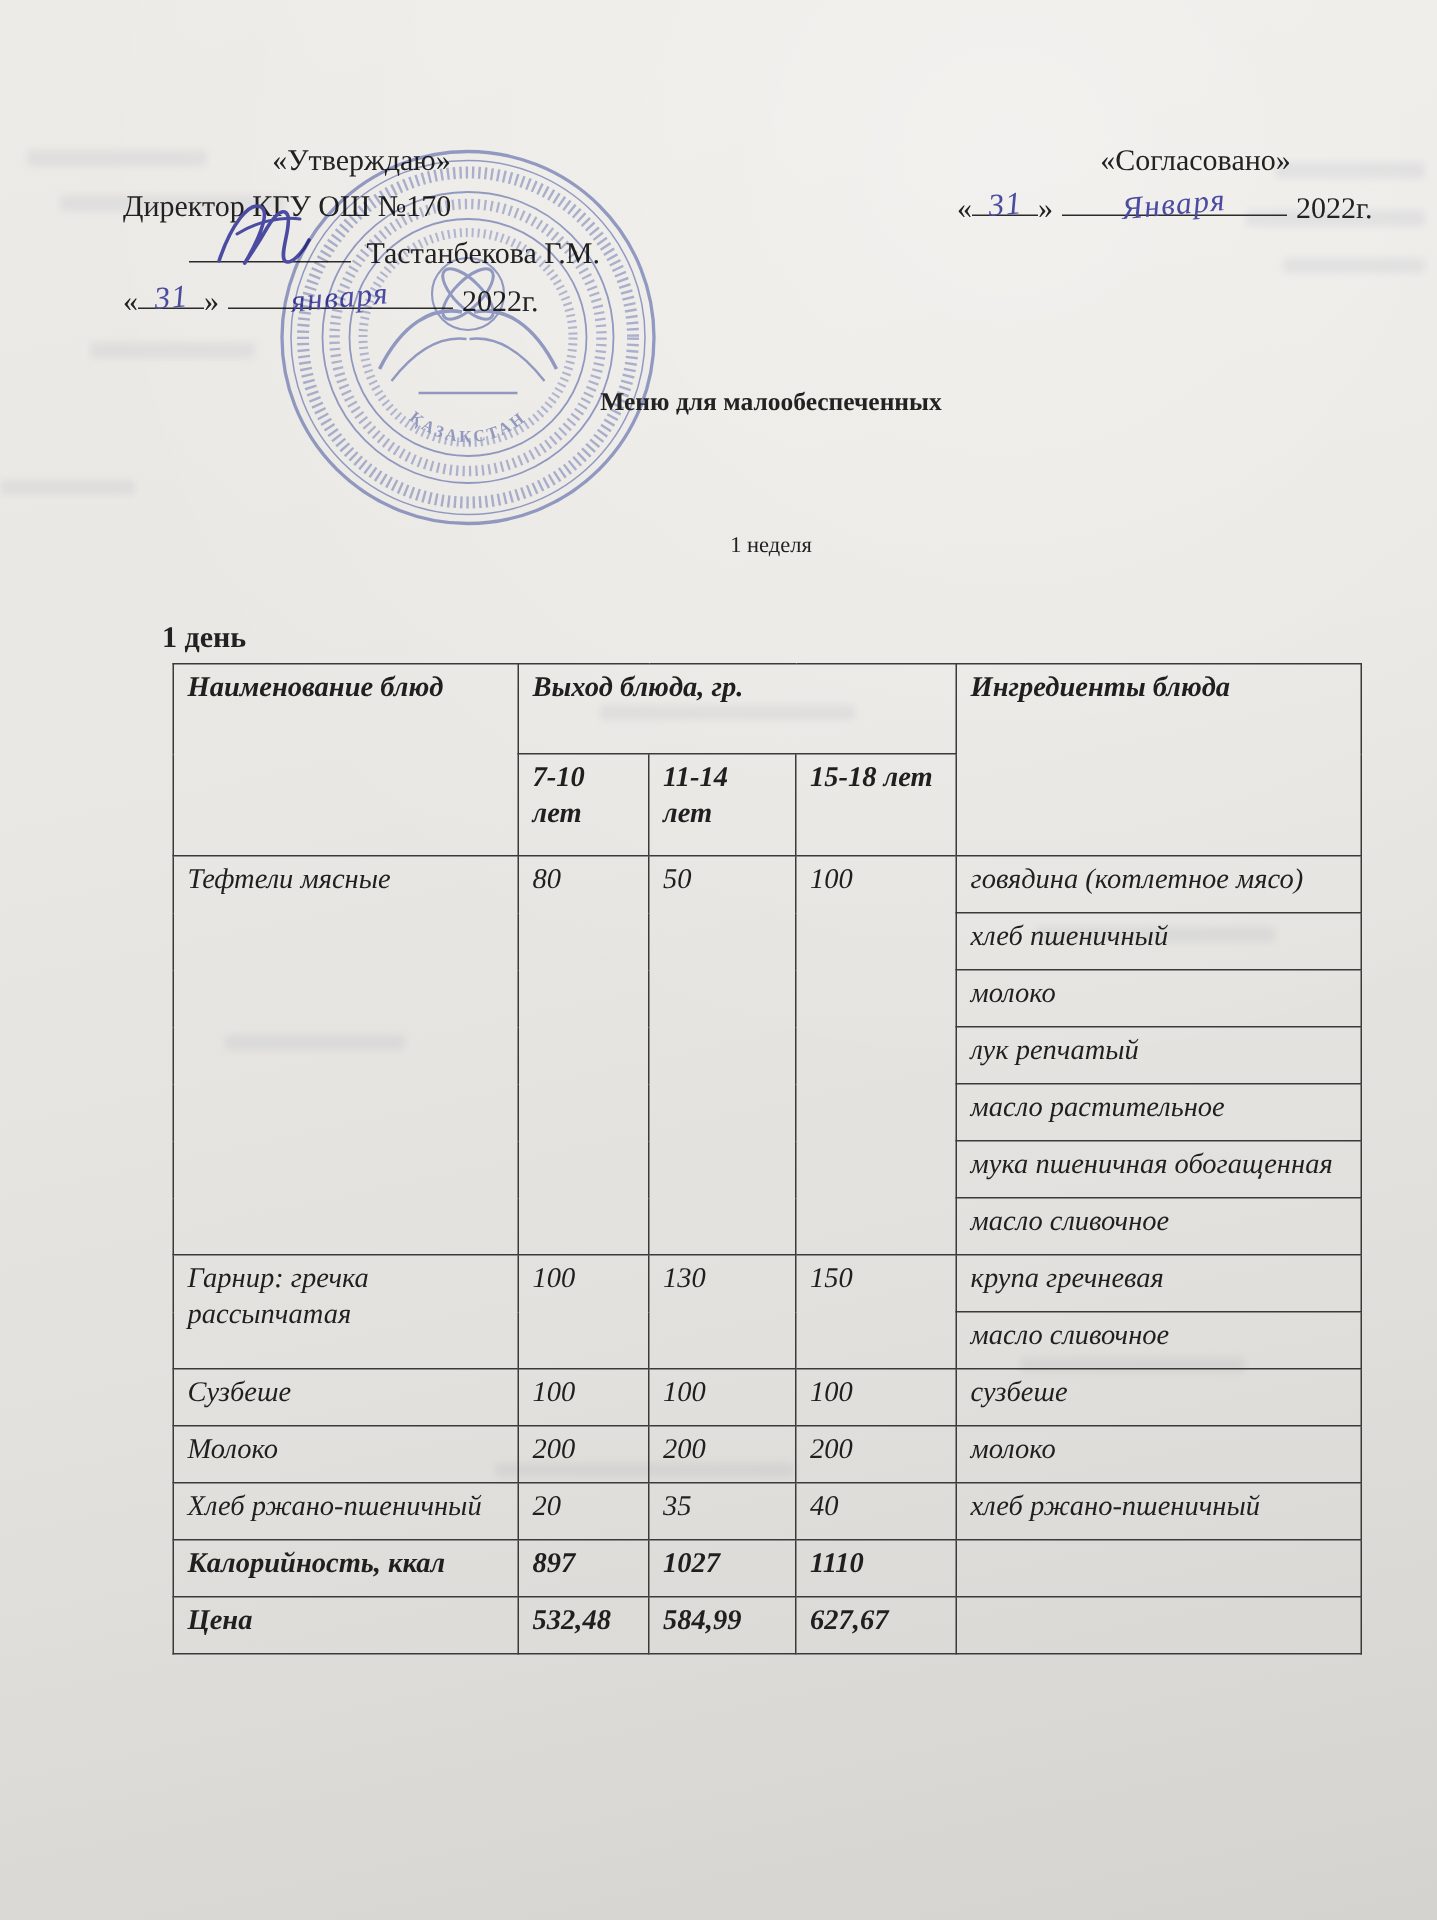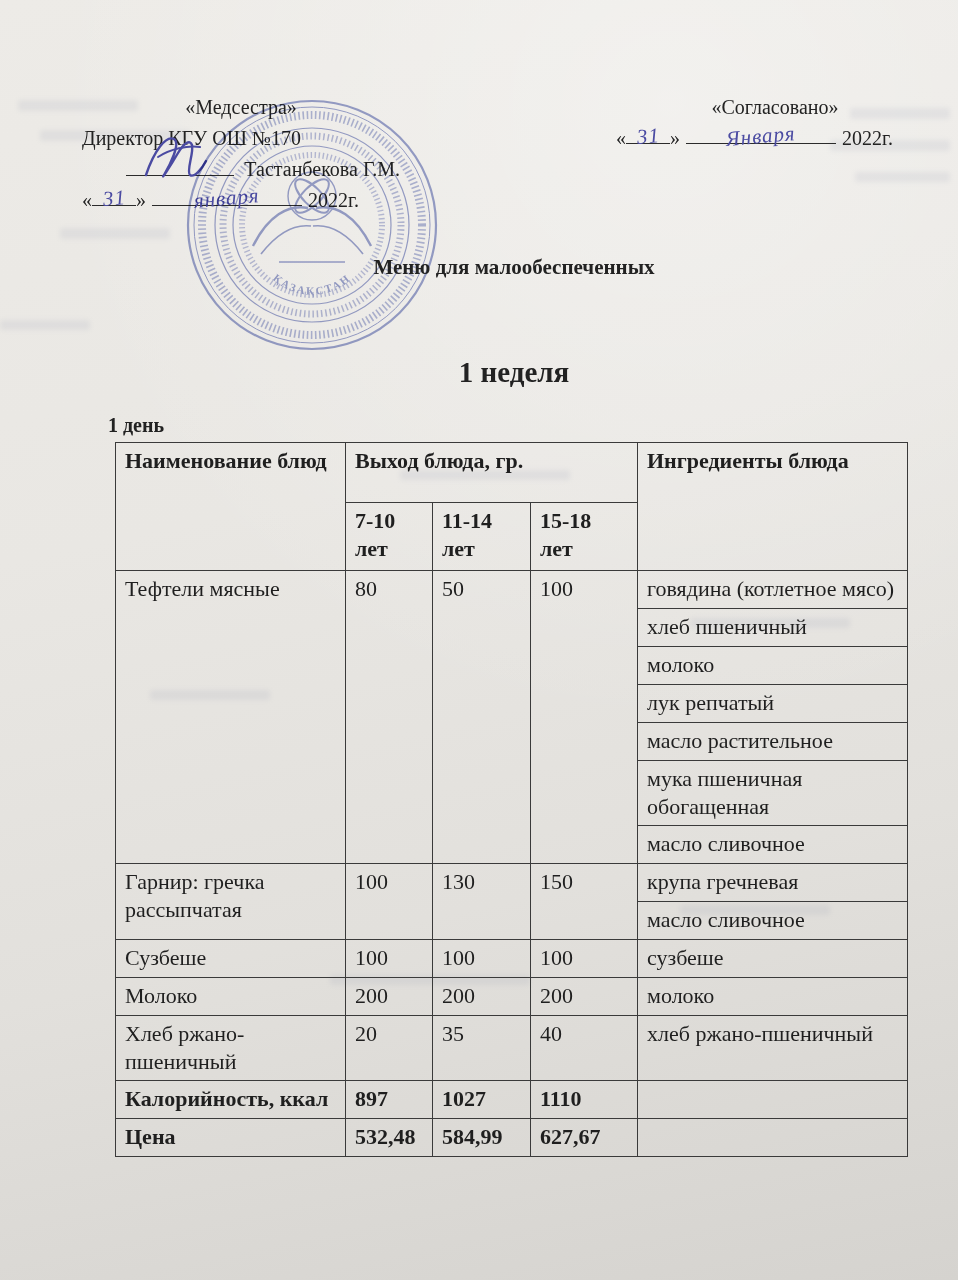--- a/index.html
+++ b/index.html
@@ -19,21 +19,21 @@
   }
   
   .ghost{
     position:absolute;background:#8e94ab;opacity:.13;border-radius:3px;
     filter:blur(2.5px);pointer-events:none;
   }
   
   .approval{position:absolute;width:318px;font-size:20px;line-height:31px;}
   .approval .center{text-align:center;}
   .approval-left{left:82px;top:92px;}
-  .approval-right{left:616px;top:92px;}
+  .approval-right{left:638px;top:92px;}
   .blank{display:inline-block;border-bottom:1.6px solid #2b2b2b;position:relative;vertical-align:baseline;}
   .sig-blank{width:108px;height:20px;margin-right:10px;}
   .day-blank{width:44px;height:20px;text-align:center;}
   .month-blank{width:150px;height:20px;text-align:center;margin:0 6px;}
   .hw{
     font-style:italic;
     color:#4b4ba2;
     font-size:21px;
     display:inline-block;
     transform:rotate(-5deg) translateY(-2px);
@@ -41,35 +41,35 @@
   }
   .sig-svg{position:absolute;left:14px;bottom:-8px;pointer-events:none;}
   
   .stamp{
     position:absolute;left:183px;top:96px;width:258px;height:258px;
     opacity:.62;mix-blend-mode:multiply;pointer-events:none;
   }
   
   .title-block{
     position:absolute;left:244px;top:252px;width:540px;
-    text-align:center;font-weight:bold;font-size:21px;line-height:31px;
+    text-align:center;font-weight:bold;font-size:17px;line-height:31px;
   }
   .week-label{
     position:absolute;left:244px;top:356px;width:540px;
-    text-align:center;font-weight:bold;font-size:29px;
+    text-align:center;font-weight:normal;font-size:15px;
   }
   .day-label{
     position:absolute;left:108px;top:414px;
     font-weight:bold;font-size:20px;
   }
   
   .menu-table-wrap{position:absolute;left:115px;top:442px;width:792px;}
   table.menu{
     width:792px;border-collapse:collapse;table-layout:fixed;
-    font-size:22px;line-height:1.25;color:#1f1f1f;
+    font-size:19px;line-height:1.25;color:#1f1f1f;font-style:italic;
   }
   table.menu col.c-dish{width:230px;}
   table.menu col.c-a1{width:87px;}
   table.menu col.c-a2{width:98px;}
   table.menu col.c-a3{width:107px;}
   table.menu col.c-ing{width:270px;}
   table.menu th,table.menu td{
     border:1.7px solid #3a3a3a;
     padding:4px 9px 5px 9px;
     vertical-align:top;
@@ -99,21 +99,21 @@
   <div class="ghost" style="left:850px;top:108px;width:100px;height:11px;"></div>
   <div class="ghost" style="left:830px;top:140px;width:120px;height:11px;"></div>
   <div class="ghost" style="left:855px;top:172px;width:95px;height:10px;"></div>
   <div class="ghost" style="left:400px;top:470px;width:170px;height:10px;"></div>
   <div class="ghost" style="left:690px;top:618px;width:160px;height:10px;"></div>
   <div class="ghost" style="left:150px;top:690px;width:120px;height:10px;"></div>
   <div class="ghost" style="left:680px;top:905px;width:150px;height:10px;"></div>
   <div class="ghost" style="left:330px;top:975px;width:200px;height:10px;"></div>
 
   <div class="approval approval-left">
-    <div class="center">«Медсестра»</div>
+    <div class="center">«Утверждаю»</div>
     <div>Директор КГУ ОШ №170</div>
     <div style="position:relative;text-align:right;">
       <span class="blank sig-blank">
         <svg class="sig-svg" width="90" height="52" viewBox="0 0 90 52">
           <path d="M6 44 C14 20, 26 4, 34 8 C41 12, 30 34, 24 44 C20 50, 30 36, 38 22 C44 12, 50 8, 52 14 C54 22, 46 40, 50 44 C54 47, 62 38, 66 30" fill="none" stroke="#4b4ba2" stroke-width="2.4" stroke-linecap="round"></path>
           <path d="M18 26 C30 18, 48 14, 60 16" fill="none" stroke="#4b4ba2" stroke-width="2" stroke-linecap="round"></path>
         </svg>
       </span><span>Тастанбекова Г.М.</span>
     </div>
     <div>

